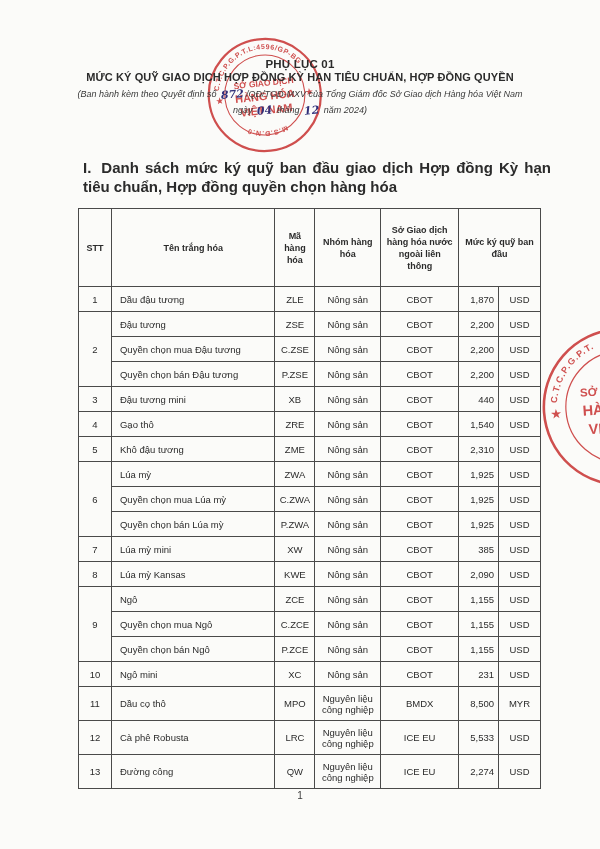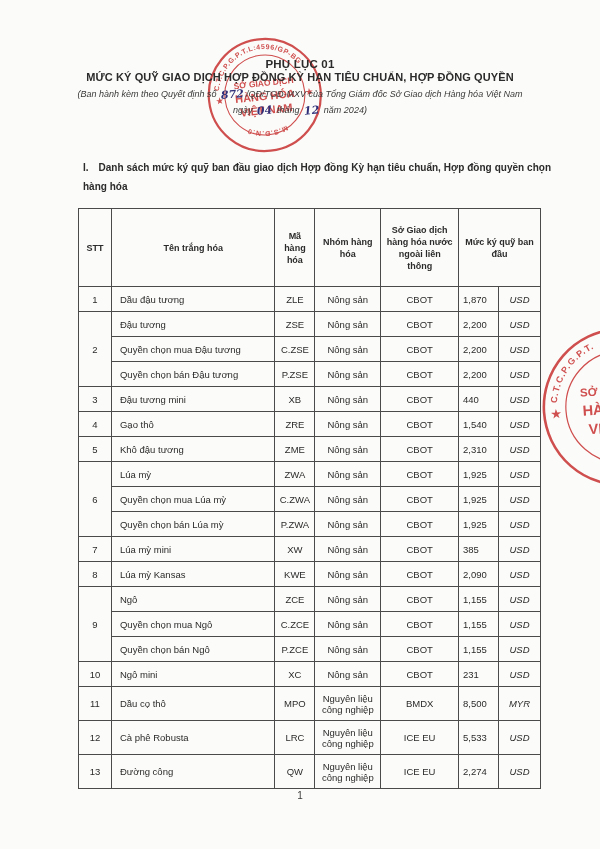--- a/index.html
+++ b/index.html
@@ -32,21 +32,21 @@
     position: relative;
     top: 1px;
   }
 
   
   .section-heading {
     position: absolute;
     top: 158px;
     left: 83px;
     width: 468px;
-    font-size: 10px;
+    font-size: 15px;
     font-weight: bold;
     line-height: 19px;
     text-align: justify;
   }
   .section-heading .marker { margin-right: 10px; }
 
   
   table.margin-table {
     position: absolute;
     top: 208px;
@@ -69,22 +69,22 @@
     vertical-align: middle;
     line-height: 12px;
   }
   .margin-table tbody tr { height: 25px; }
   .margin-table tbody tr.tall { height: 34px; }
   .c-stt   { text-align: center; }
   .c-name  { text-align: left; padding-left: 8px !important; }
   .c-code  { text-align: center; }
   .c-group { text-align: center; line-height: 11px; }
   .c-exch  { text-align: center; }
-  .c-margin{ text-align: left; margin-left: 45px; }
-  .c-cur   { text-align: center; font-style: italic; }
+  .c-margin{ text-align: right; margin-left: 45px; }
+  .c-cur   { text-align: center; }
 
   
   .page-number {
     position: absolute;
     top: 790px;
     left: 0;
     width: 100%;
     text-align: center;
     font-size: 10px;
     color: #3a3a3a;

